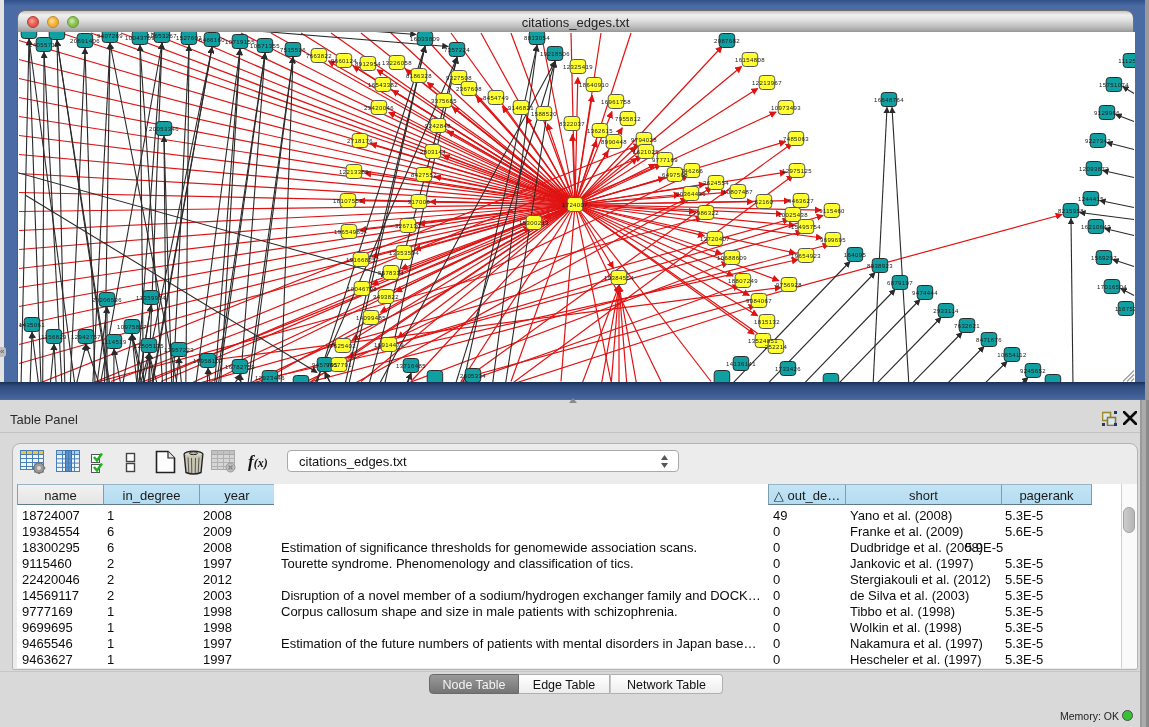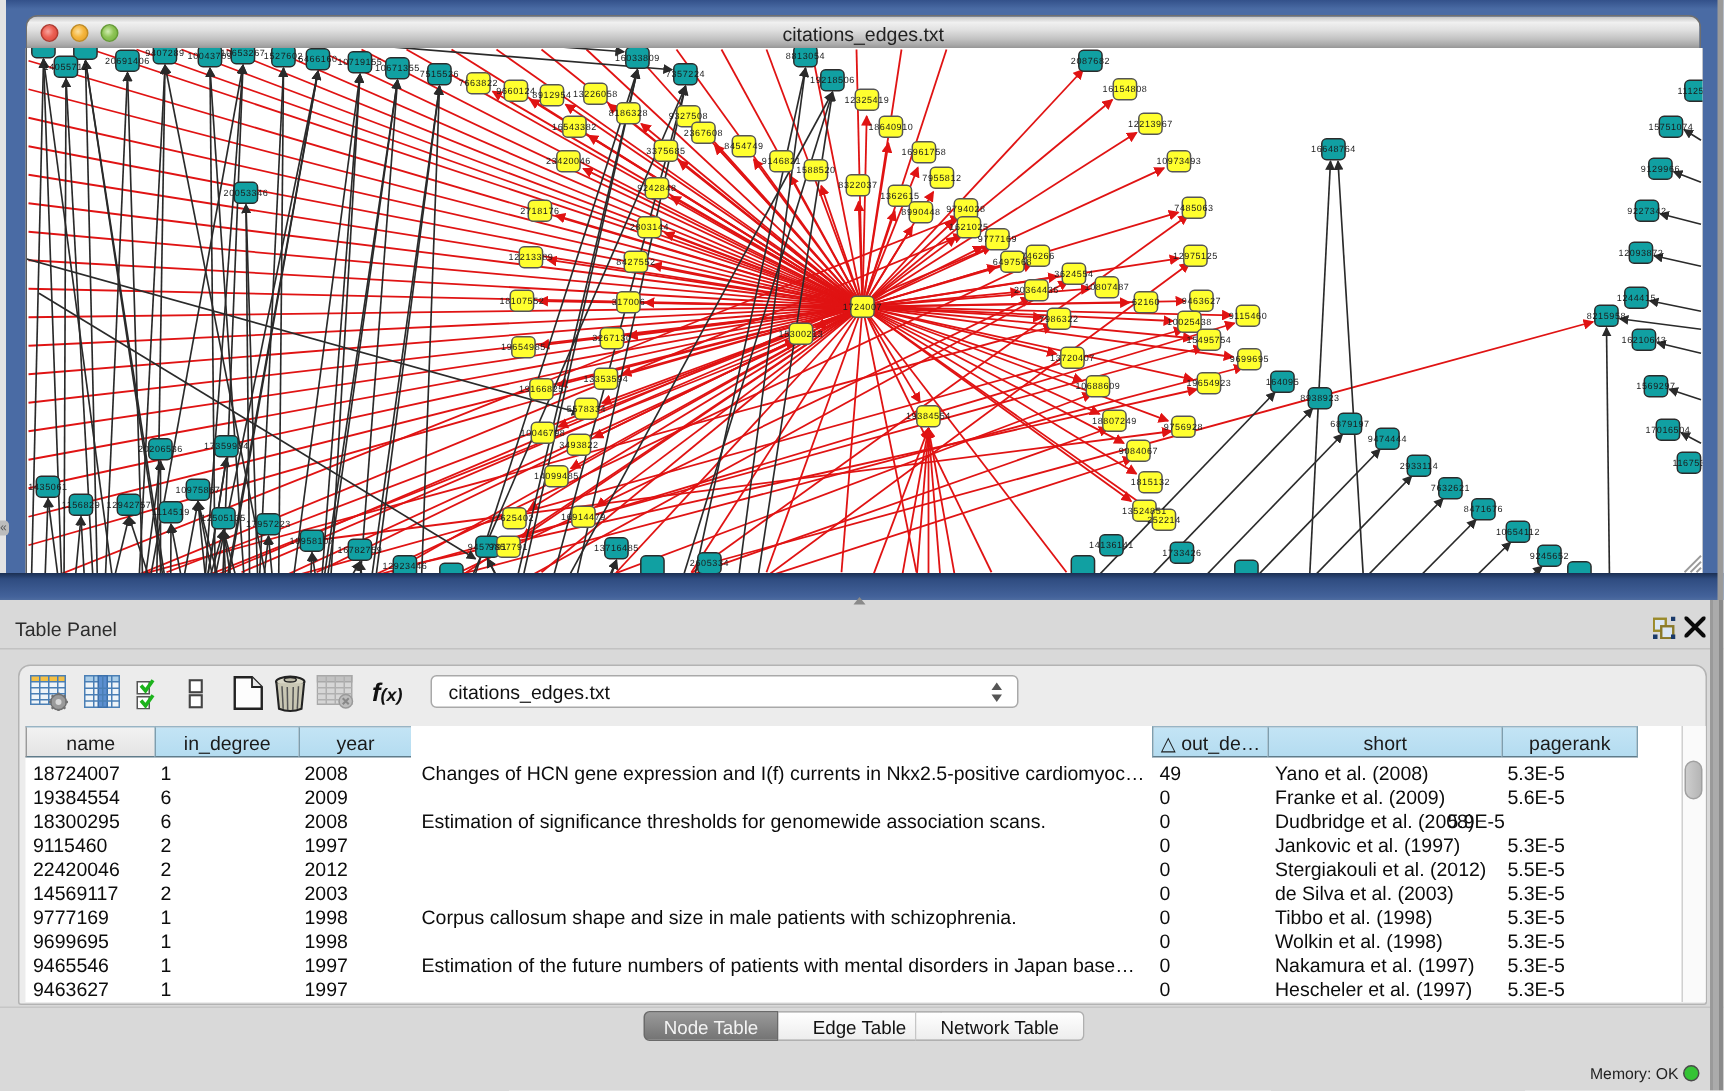--- a/index.html
+++ b/index.html
@@ -15,35 +15,35 @@
 #title {position:absolute;left:0;right:0;top:4px;text-align:center;font-size:13px;color:#222}
 .tl {position:absolute;top:5px;width:12px;height:12px;border-radius:50%}
 #canvas {position:absolute;left:16.5px;top:31.5px;width:1118px;height:350.5px;background:#fff;border-left:1px solid #5a5a5a;border-right:1px solid #5a5a5a}
 
 #bottom {position:absolute;left:0;top:400px;width:1149px;height:327px;background:#d9d9d9}
 #tp-title {position:absolute;left:10px;top:412px;font-size:13px;color:#2c2c2c}
 #tp-head-line {position:absolute;left:0;top:432px;width:1149px;height:1px;background:#c2c2c2}
 #panel {position:absolute;left:12px;top:443px;width:1126px;height:227px;background:#ececec;border:1px solid #b3b3b3;border-radius:8px 8px 2px 2px}
 #dropdown {position:absolute;left:287px;top:450px;width:392px;height:22px;background:#fff;border:1px solid #a9a9a9;border-radius:4px}
 #dropdown span {position:absolute;left:11px;top:3px;font-size:13px;color:#111}
-#fx {position:absolute;left:248px;top:452px;font-family:Liberation Sans, sans-serif;font-style:italic;font-weight:bold;font-size:17px;color:#111}
+#fx {position:absolute;left:248px;top:452px;font-family:Liberation Serif, serif;font-style:italic;font-weight:bold;font-size:17px;color:#111}
 #fx i {font-size:12px;font-weight:bold}
 
 #tablewrap {position:absolute;left:17px;top:484px;width:1120px;height:184px;background:#fff}
 .hcell {position:absolute;top:484px;height:21px;background:linear-gradient(180deg,#c3e4f5 0,#b4dcf0 100%);border-left:1px solid #7e9eae;font-size:13px;color:#1a1a1a;text-align:center;line-height:21px;border-top:1px solid #98b4c4;border-bottom:1px solid #5f7b8a}
 .row {position:absolute;left:17px;width:1103px;height:16px;font-size:13px;color:#0c0c0c}
 .row span {position:absolute;top:1px;white-space:nowrap}
 .ell {overflow:hidden}
 #vscroll {position:absolute;left:1121px;top:484px;width:16px;height:184px;background:#fafafa;border-left:1px solid #d0d0d0}
 #vthumb {position:absolute;left:1123px;top:507px;width:12px;height:26px;background:linear-gradient(90deg,#cdcdcd,#b5b5b5);border:1px solid #a0a0a0;border-radius:6px}
 
 #tabline {position:absolute;left:0;top:671px;width:1149px;height:1px;background:#c6c6c6}
 .tab {position:absolute;top:674px;height:20px;font-size:12.5px;line-height:20px;text-align:center}
 #tab1 {left:429px;width:90px;background:linear-gradient(180deg,#9a9a9a,#747474);color:#f4f4f4;border:1px solid #6a6a6a;border-radius:4px 0 0 4px}
-#tab2 {left:519px;width:109px;background:linear-gradient(180deg,#fff,#ededed);color:#111;border:1px solid #b0b0b0;border-left:none}
+#tab2 {left:519px;width:91px;background:linear-gradient(180deg,#fff,#ededed);color:#111;border:1px solid #b0b0b0;border-left:none}
 #tab3 {left:610px;width:113px;background:linear-gradient(180deg,#fff,#ededed);color:#111;border:1px solid #b0b0b0;border-left:1px solid #c6c6c6;border-radius:0 4px 4px 0}
 #mem {position:absolute;left:1060px;top:710px;font-size:10.5px;color:#222}
 #memdot {position:absolute;left:1122px;top:710px;width:11px;height:11px;border-radius:50%;background:#35c335;border:1px solid #4a4a4a}
 #botright1 {position:absolute;left:1140px;top:400px;width:2px;height:327px;background:#9a9a9a}
 #botright2 {position:absolute;left:1142px;top:400px;width:4px;height:327px;background:#ababab}
 #botright3 {position:absolute;left:1146px;top:400px;width:3px;height:327px;background:#8a8a8a}
 </style></head><body>
 <div id="root">
 <div id="desk"></div>
 <div id="deskleft"></div>
@@ -689,21 +689,20 @@
 <div class="hcell" style="left:17px;width:86px;background:linear-gradient(180deg,#f2f2f2,#e4e4e4);border-left:1px solid #9a9a9a">name</div>
 <div class="hcell" style="left:103px;width:96px">in_degree</div>
 <div class="hcell" style="left:199px;width:75px">year</div>
 <div class="hcell" style="left:768px;width:77px">△ out_de…</div>
 <div class="hcell" style="left:845px;width:156px">short</div>
 <div class="hcell" style="left:1001px;width:91px;border-right:1px solid #7e9eae">pagerank</div>
 <div class="row" style="top:507px">
 <span style="left:5px">18724007</span>
       <span style="left:90px">1</span>
       <span style="left:186px">2008</span>
-<span style="left:264px;width:490px" class="ell">Changes of HCN gene expression and I(f) currents in Nkx2.5-positive cardiomyoc…</span>
       <span style="left:756px">49</span>
 <span style="left:833px">Yano et al. (2008)</span>
       <span style="left:988px">5.3E-5</span>
     </div>
 <div class="row" style="top:523px">
 <span style="left:5px">19384554</span>
       <span style="left:90px">6</span>
       <span style="left:186px">2009</span>
       <span style="left:756px">0</span>
 <span style="left:833px">Franke et al. (2009)</span>
@@ -715,36 +714,38 @@
       <span style="left:186px">2008</span>
 <span style="left:264px;width:490px" class="ell">Estimation of significance thresholds for genomewide association scans.</span>
       <span style="left:756px">0</span>
 <span style="left:833px">Dudbridge et al. (2008)</span>
       <span style="left:948px">5.9E-5</span>
     </div>
 <div class="row" style="top:555px">
 <span style="left:5px">9115460</span>
       <span style="left:90px">2</span>
       <span style="left:186px">1997</span>
+<span style="left:264px;width:490px" class="ell">Tourette syndrome. Phenomenology and classification of tics.</span>
       <span style="left:756px">0</span>
 <span style="left:833px">Jankovic et al. (1997)</span>
       <span style="left:988px">5.3E-5</span>
     </div>
 <div class="row" style="top:571px">
 <span style="left:5px">22420046</span>
       <span style="left:90px">2</span>
       <span style="left:186px">2012</span>
       <span style="left:756px">0</span>
 <span style="left:833px">Stergiakouli et al. (2012)</span>
       <span style="left:988px">5.5E-5</span>
     </div>
 <div class="row" style="top:587px">
 <span style="left:5px">14569117</span>
       <span style="left:90px">2</span>
       <span style="left:186px">2003</span>
+<span style="left:264px;width:490px" class="ell">Disruption of a novel member of a sodium/hydrogen exchanger family and DOCK…</span>
       <span style="left:756px">0</span>
 <span style="left:833px">de Silva et al. (2003)</span>
       <span style="left:988px">5.3E-5</span>
     </div>
 <div class="row" style="top:603px">
 <span style="left:5px">9777169</span>
       <span style="left:90px">1</span>
       <span style="left:186px">1998</span>
 <span style="left:264px;width:490px" class="ell">Corpus callosum shape and size in male patients with schizophrenia.</span>
       <span style="left:756px">0</span>

